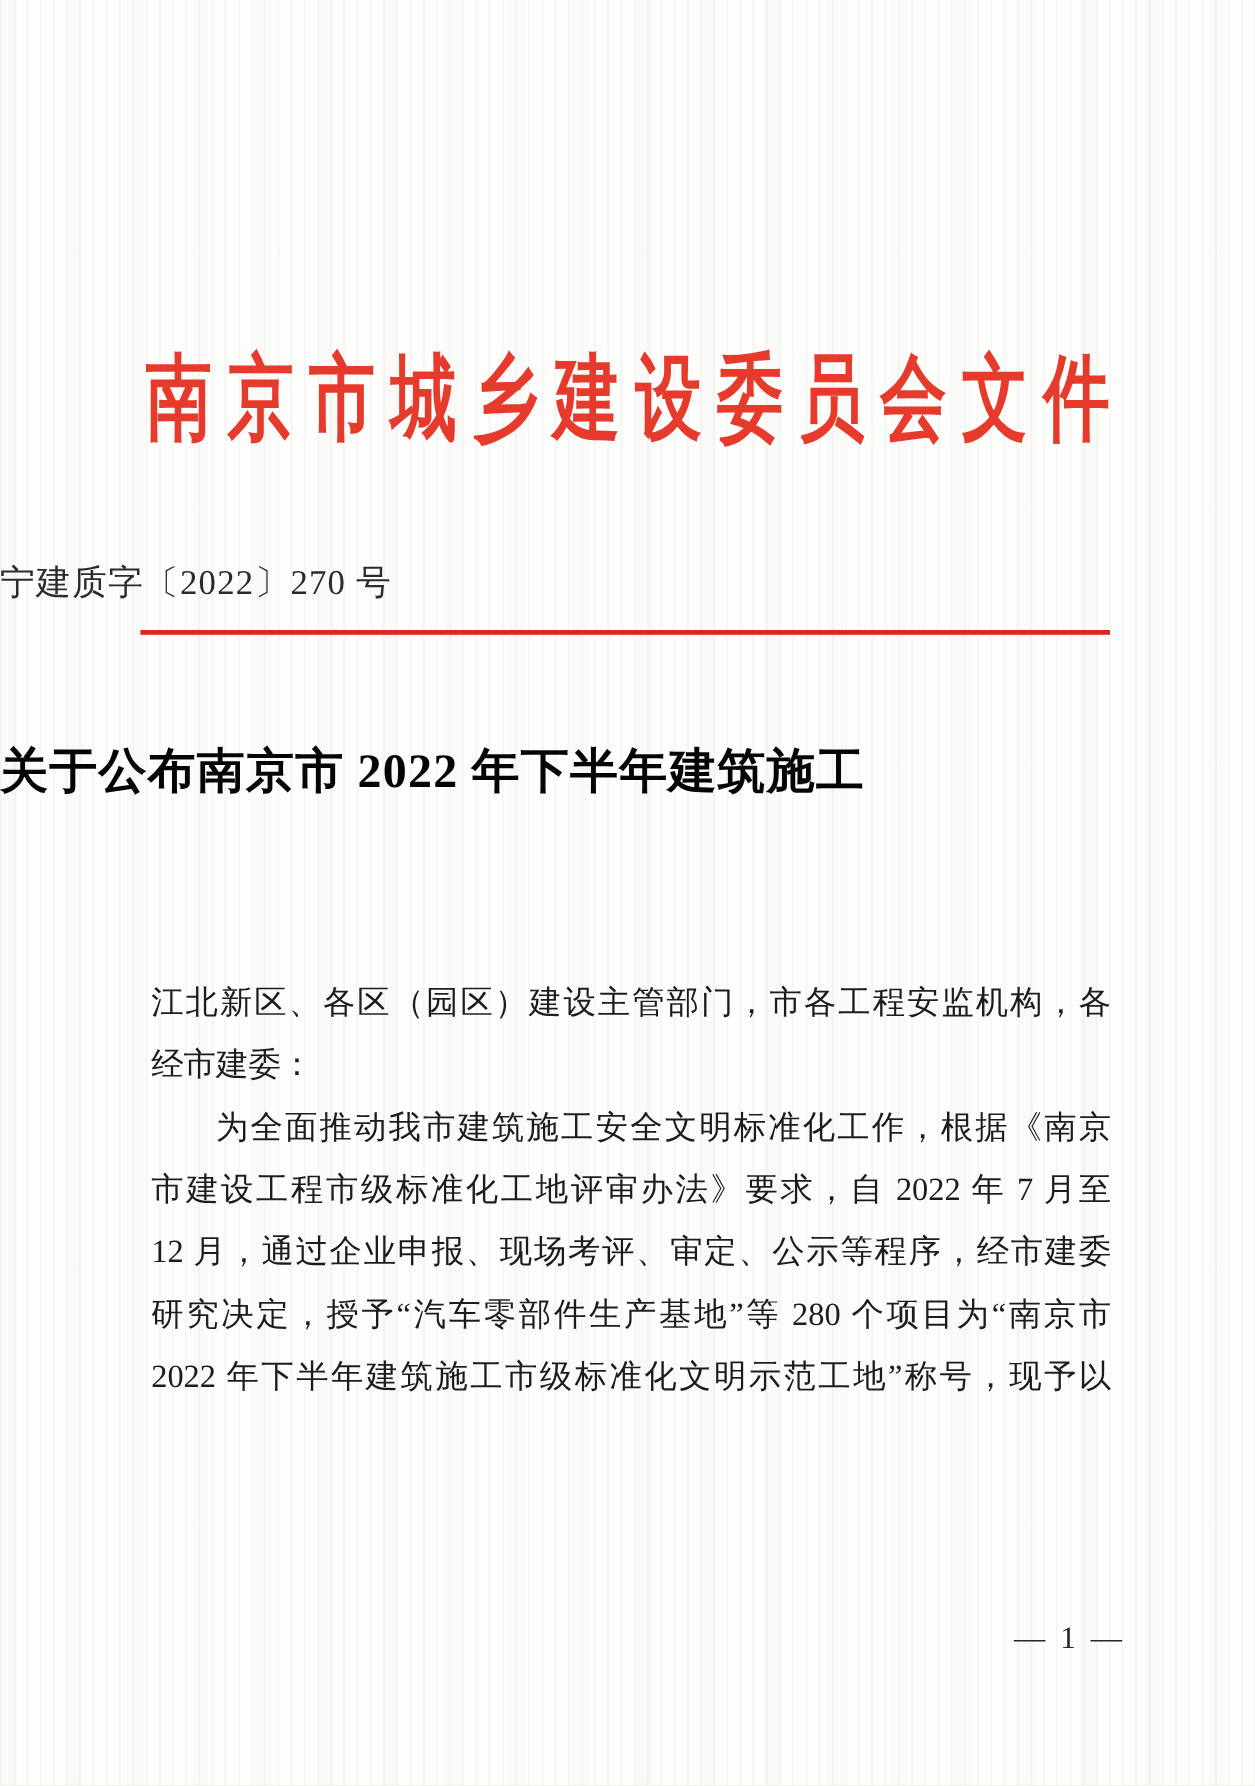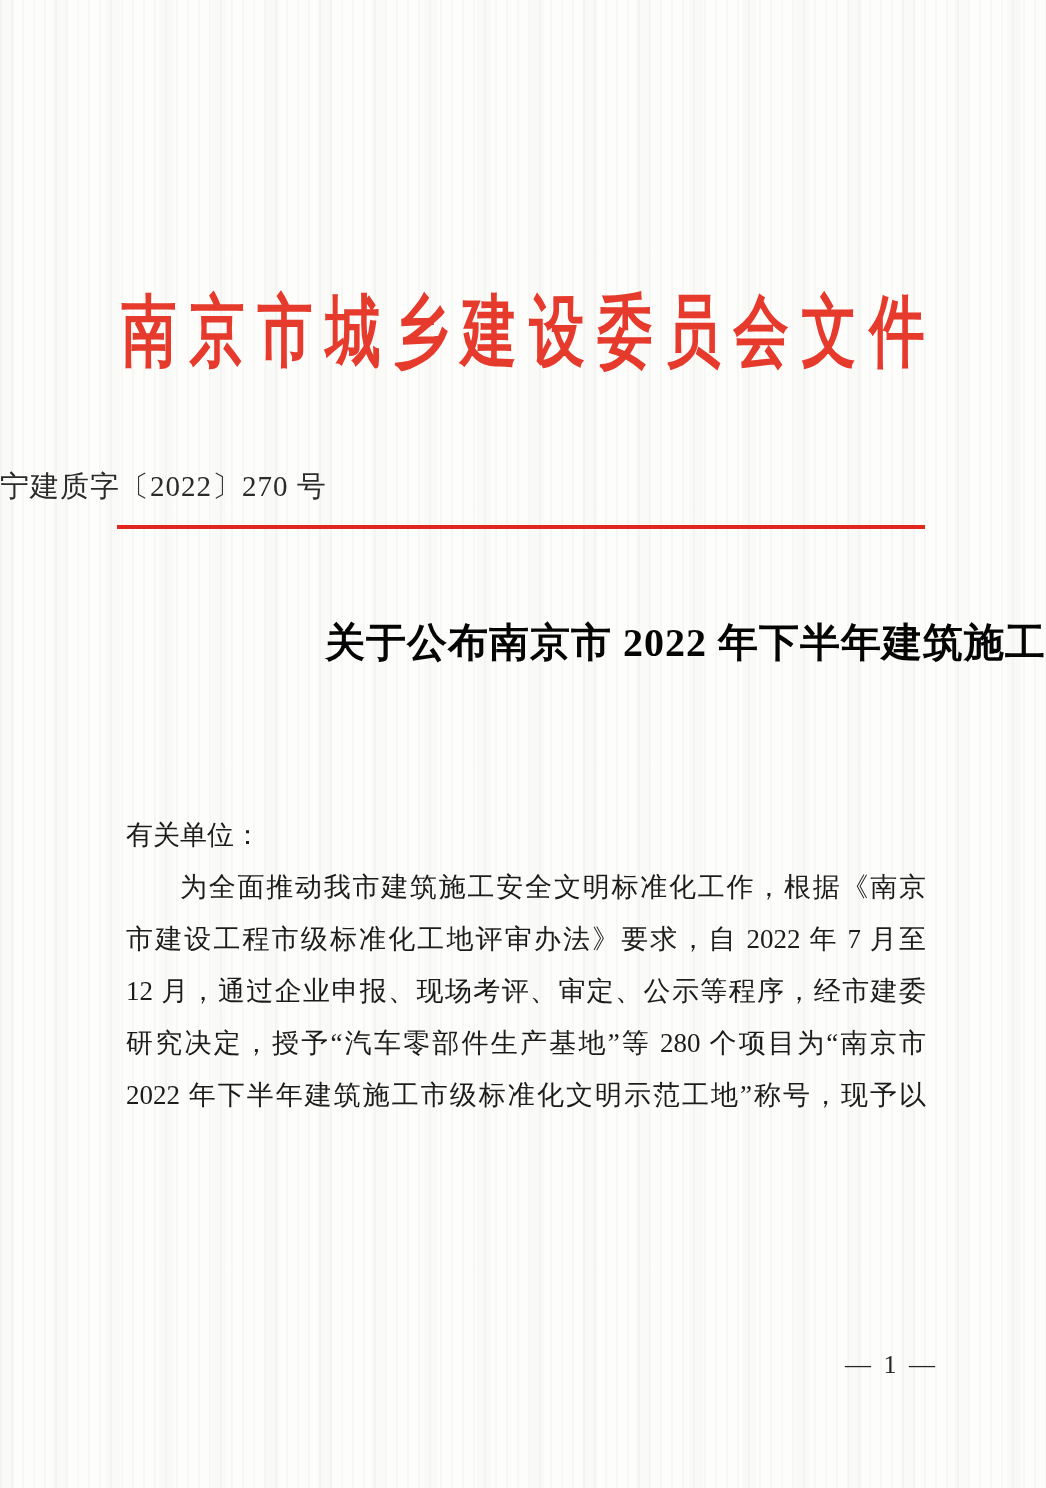--- a/index.html
+++ b/index.html
@@ -54,21 +54,21 @@
     width: 808px;
     height: 4px;
     background: #e0261e;
   }
   .doc-title {
     position: absolute;
     top: 606px;
     left: 0;
     width: 100%;
     margin: 0;
-    text-align: right;
+    text-align: left;
     font-size: 40px;
     line-height: 74px;
     font-weight: bold;
     color: #050505;
     letter-spacing: 1px;
   }
   .doc-title .title-line {
     display: block;
   }
   .doc-body {
@@ -111,21 +111,22 @@
 
   <div class="doc-number">宁建质字〔2022〕270 号</div>
 
   <div class="red-line"></div>
 
   <h1 class="doc-title">
     <span class="title-line">关于公布南京市 2022 年下半年建筑施工</span>
   </h1>
 
   <div class="doc-body">
-    <p>有关单位：</p>
+    <p class="jline">江北新区、各区（园区）建设主管部门，市各工程安监机构，各</p>
+    <p>经市建委：</p>
     <p class="jline indent">为全面推动我市建筑施工安全文明标准化工作，根据《南京</p>
     <p class="jline">市建设工程市级标准化工地评审办法》要求，自 2022 年 7 月至</p>
     <p class="jline">12 月，通过企业申报、现场考评、审定、公示等程序，经市建委</p>
     <p class="jline">研究决定，授予“汽车零部件生产基地”等 280 个项目为“南京市</p>
     <p class="jline">2022 年下半年建筑施工市级标准化文明示范工地”称号，现予以</p>
   </div>
 
   <div class="page-number">— 1 —</div>
 
 </div>

